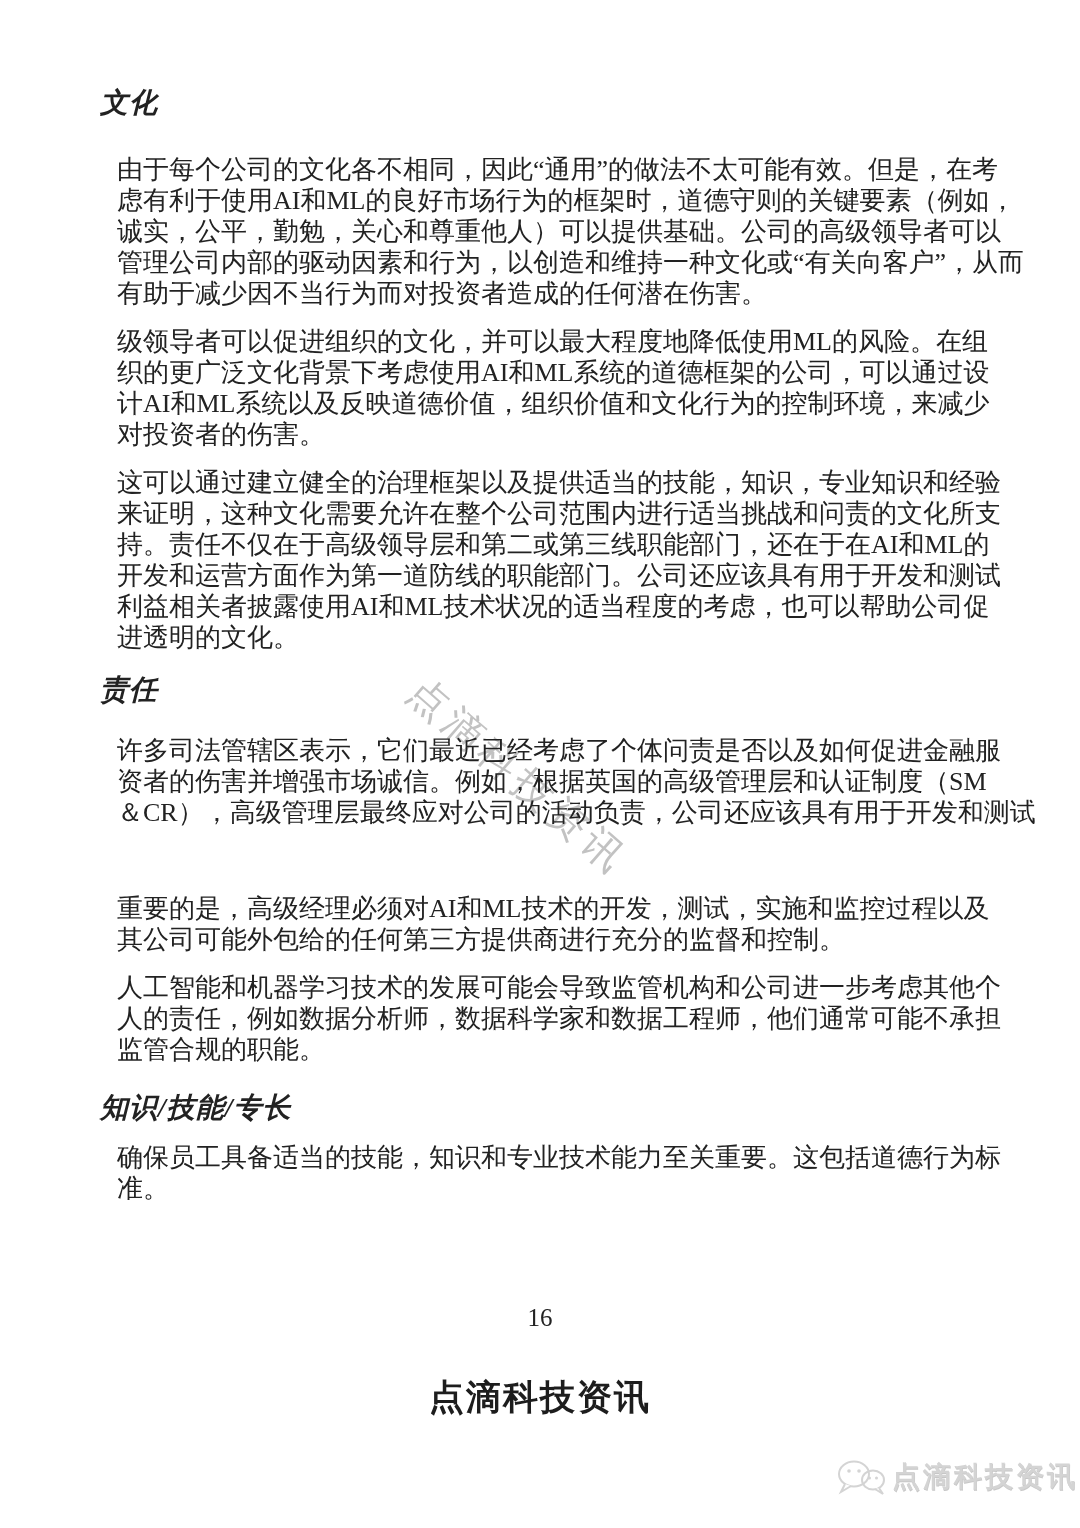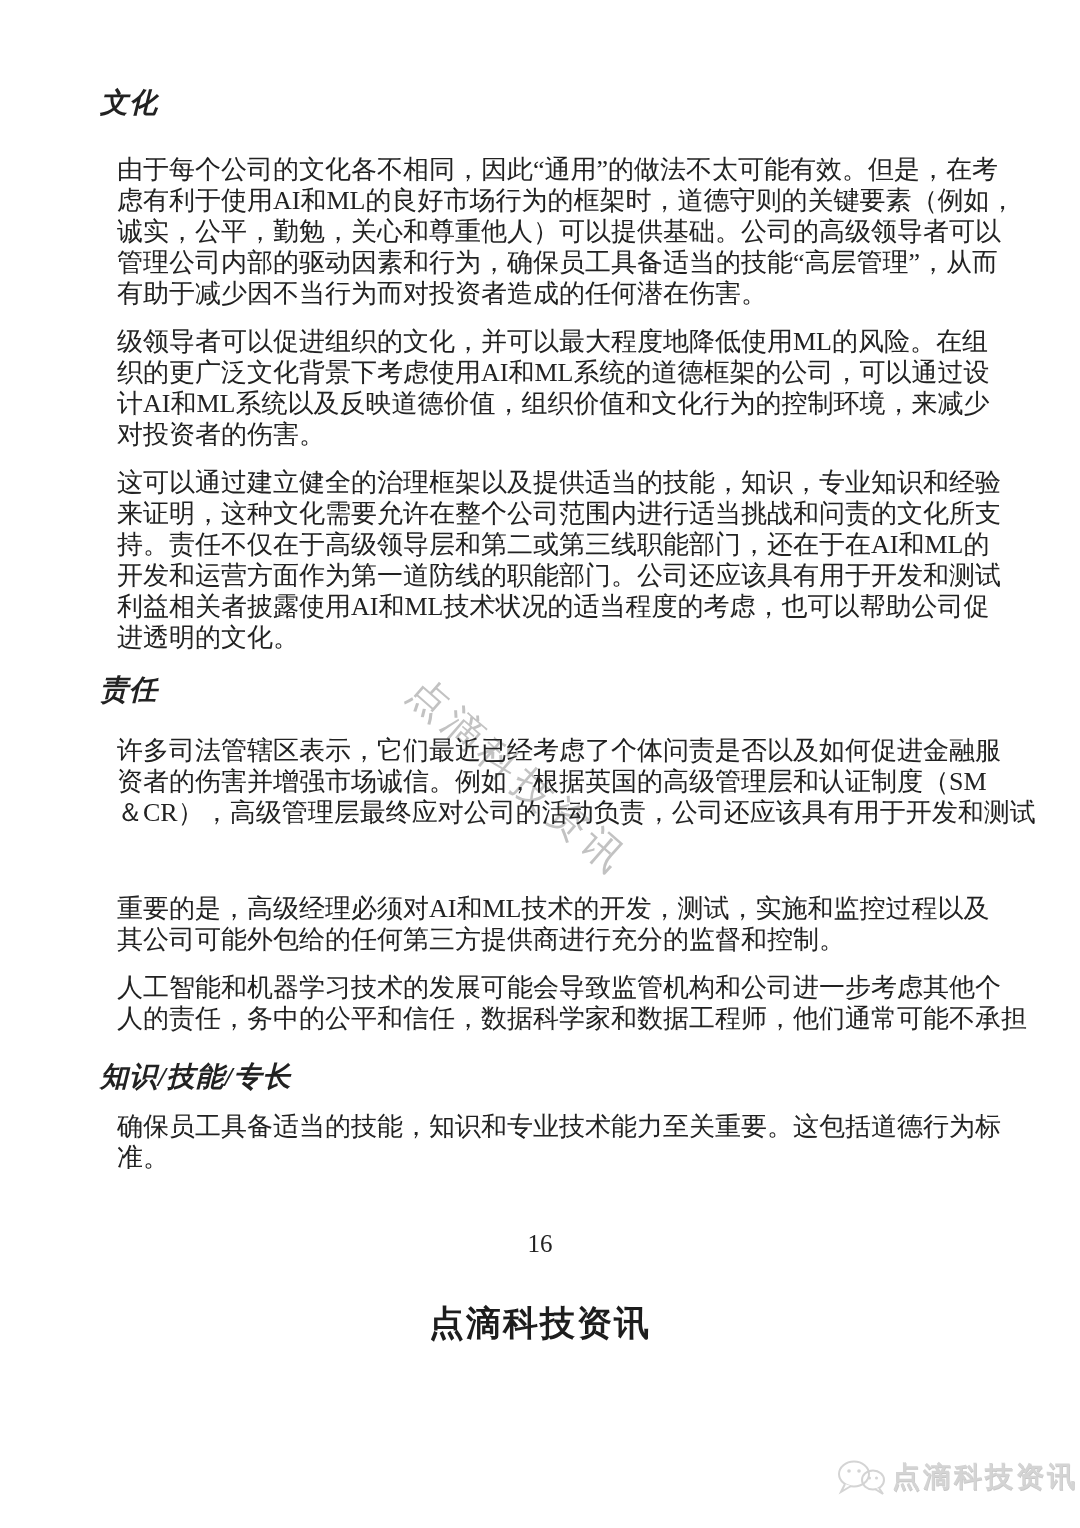--- a/index.html
+++ b/index.html
@@ -46,21 +46,21 @@
     text-align: justify;
     text-align-last: justify;
   }
   .line.last {
     text-align-last: left;
   }
   .para-gap { height: 31px; }
   .page-number {
     position: relative;
     z-index: 1;
-    margin-top: 57px;
+    margin-top: 100px;
     text-align: center;
     font-size: 25px;
     line-height: 28px;
   }
   .footer-brand {
     position: relative;
     z-index: 1;
     margin-top: 42px;
     text-align: center;
     font-size: 35px;
@@ -107,21 +107,21 @@
 
   <div class="watermark-diagonal">点滴科技资讯</div>
 
   <main class="doc-main" id="doc-body">
       <section class="doc-section">
         <h2 class="heading">文化</h2>
         <div class="para">
           <div class="line">由于每个公司的文化各不相同，因此“通用”的做法不太可能有效。但是，在考</div>
           <div class="line">虑有利于使用AI和ML的良好市场行为的框架时，道德守则的关键要素（例如，</div>
           <div class="line">诚实，公平，勤勉，关心和尊重他人）可以提供基础。公司的高级领导者可以</div>
-          <div class="line">管理公司内部的驱动因素和行为，确保员工具备适当的技能“高层管理”，从而</div>
+          <div class="line">管理公司内部的驱动因素和行为，以创造和维持一种文化或“有关向客户”，从而</div>
           <div class="line last">有助于减少因不当行为而对投资者造成的任何潜在伤害。</div>
         </div>
         <div class="para">
           <div class="line">级领导者可以促进组织的文化，并可以最大程度地降低使用ML的风险。在组</div>
           <div class="line">织的更广泛文化背景下考虑使用AI和ML系统的道德框架的公司，可以通过设</div>
           <div class="line">计AI和ML系统以及反映道德价值，组织价值和文化行为的控制环境，来减少</div>
           <div class="line last">对投资者的伤害。</div>
         </div>
         <div class="para">
           <div class="line">这可以通过建立健全的治理框架以及提供适当的技能，知识，专业知识和经验</div>
@@ -139,21 +139,22 @@
           <div class="line">资者的伤害并增强市场诚信。例如，根据英国的高级管理层和认证制度（SM</div>
           <div class="line">＆CR），高级管理层最终应对公司的活动负责，公司还应该具有用于开发和测试</div>
         </div>
         <div class="para-gap"></div>
         <div class="para">
           <div class="line">重要的是，高级经理必须对AI和ML技术的开发，测试，实施和监控过程以及</div>
           <div class="line last">其公司可能外包给的任何第三方提供商进行充分的监督和控制。</div>
         </div>
         <div class="para">
           <div class="line">人工智能和机器学习技术的发展可能会导致监管机构和公司进一步考虑其他个</div>
-          <div class="line">人的责任，务中的公平和信任，数据科学家和数据工程师，他们通常可能不承担</div>
+          <div class="line">人的责任，例如数据分析师，数据科学家和数据工程师，他们通常可能不承担</div>
+          <div class="line last">监管合规的职能。</div>
         </div>
       </section>
       <section class="doc-section">
         <h2 class="heading">知识/技能/专长</h2>
         <div class="para">
           <div class="line">确保员工具备适当的技能，知识和专业技术能力至关重要。这包括道德行为标</div>
           <div class="line last">准。</div>
         </div>
       </section>
     </main>

